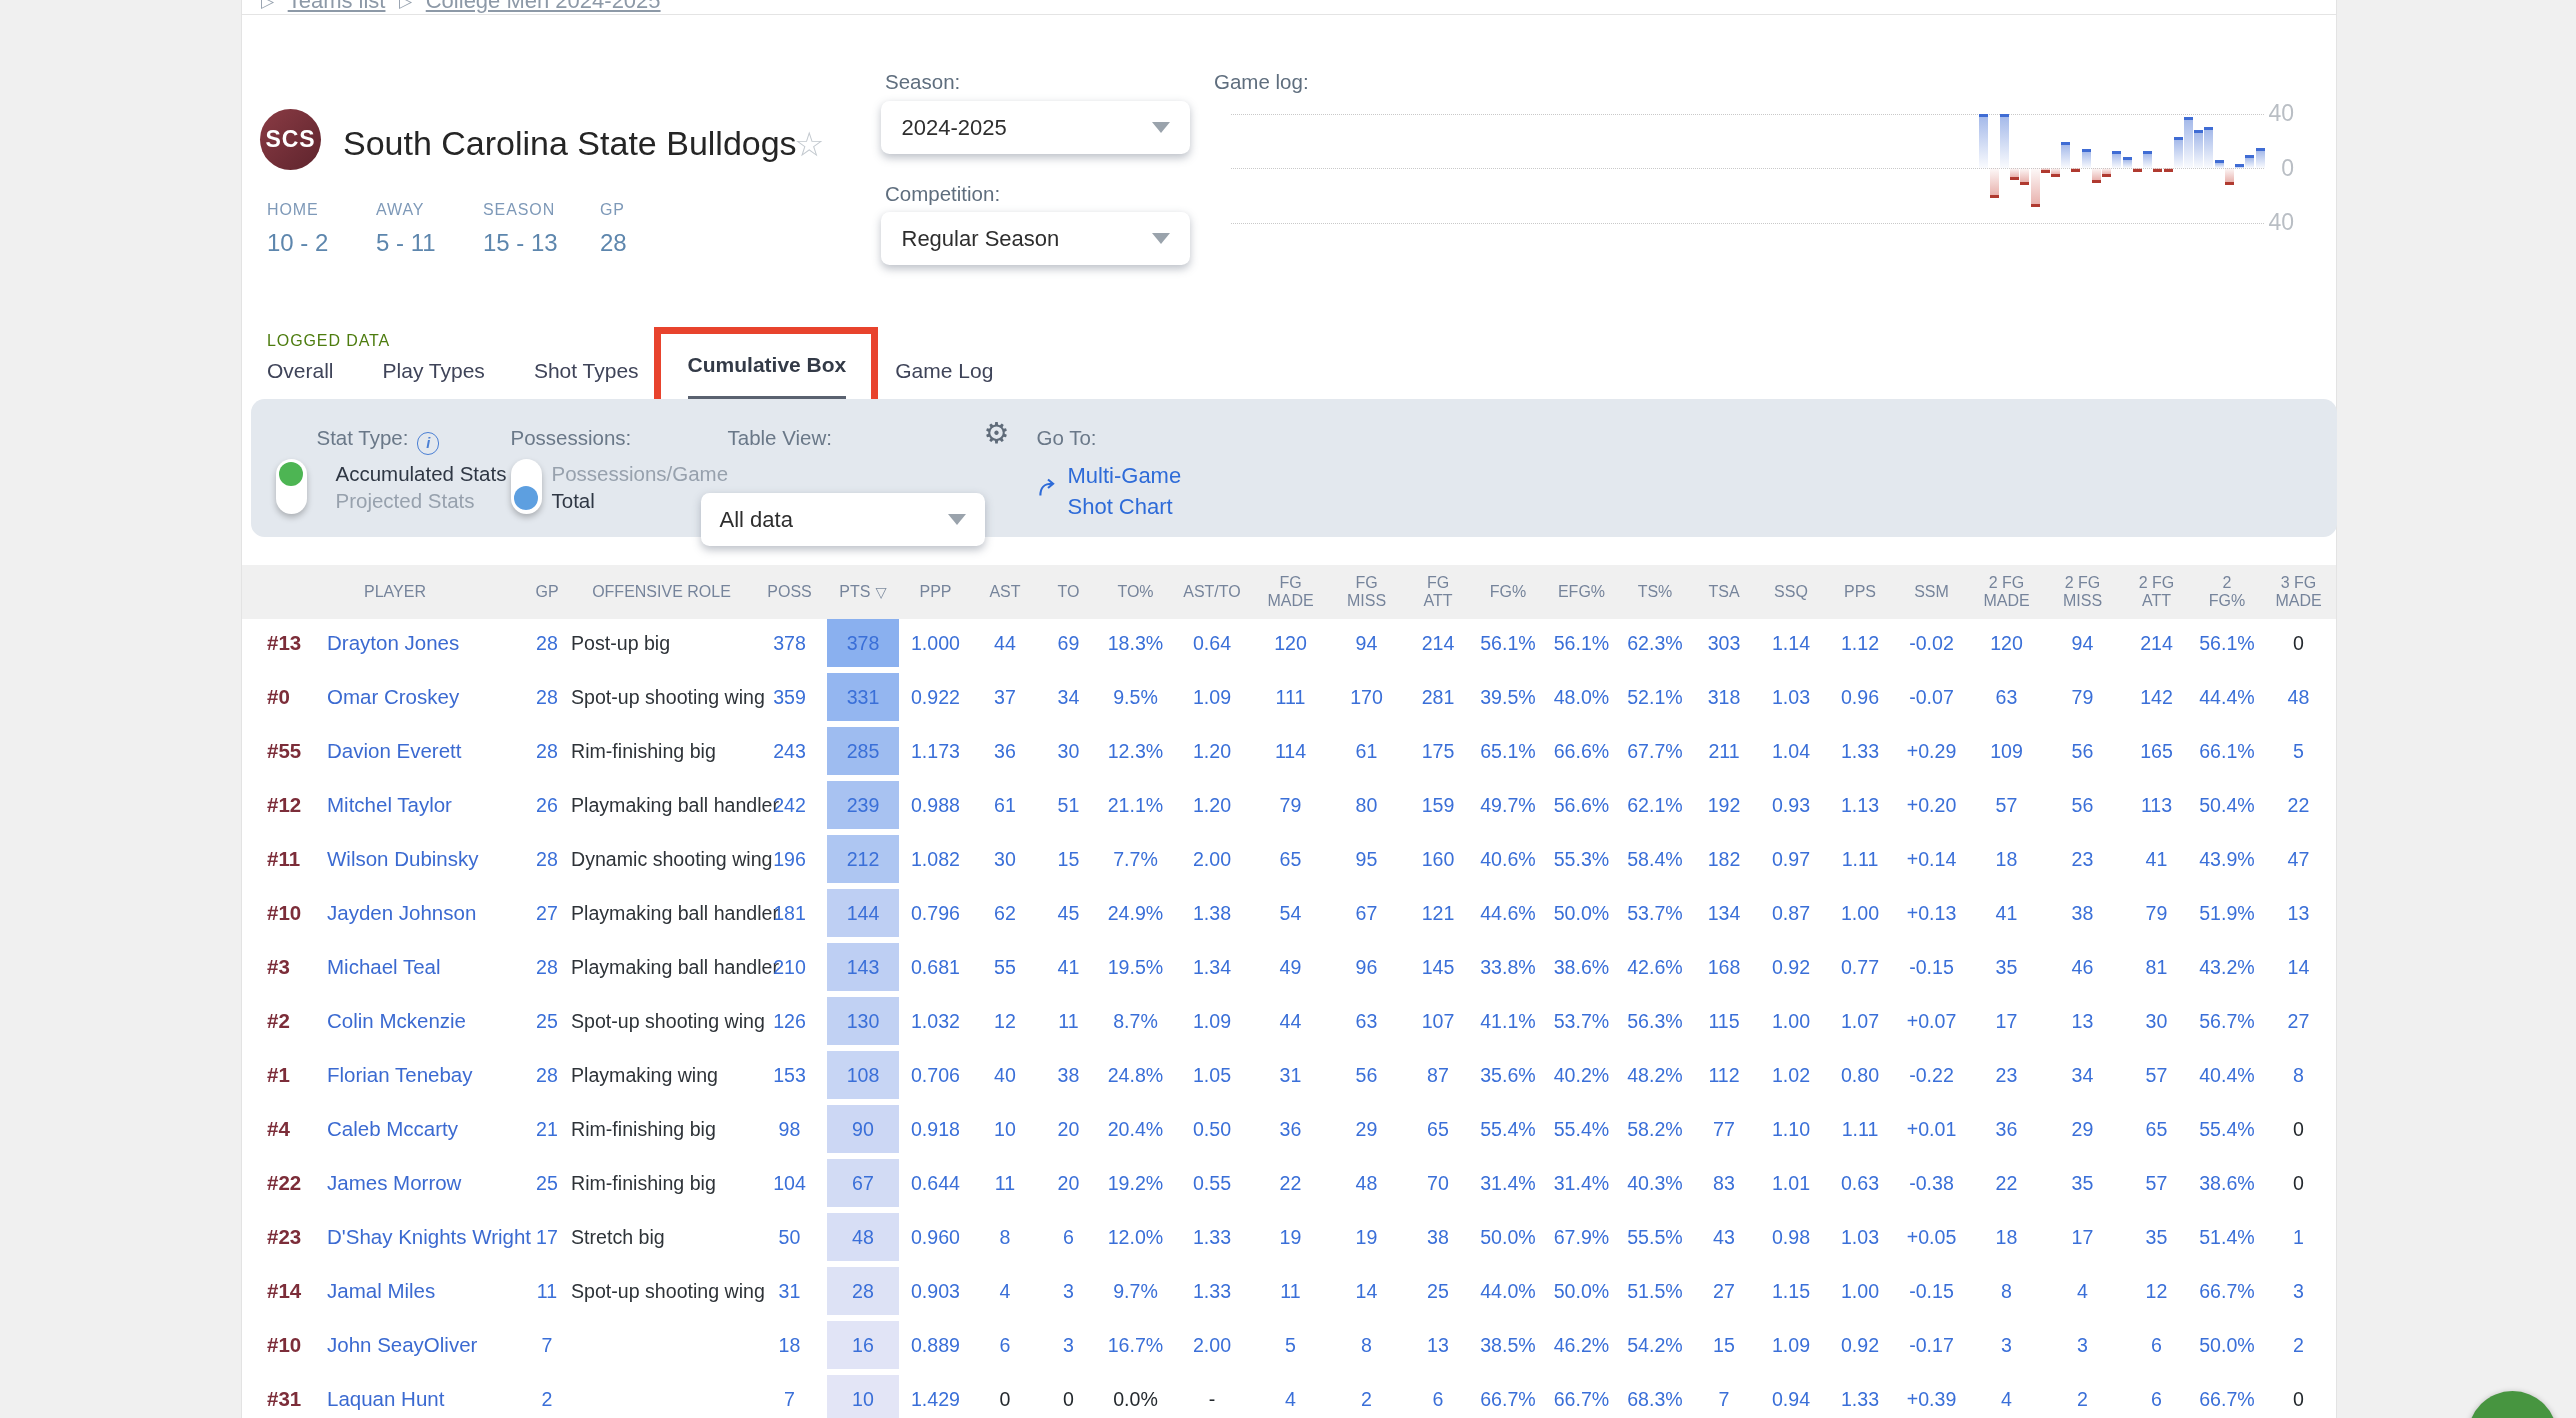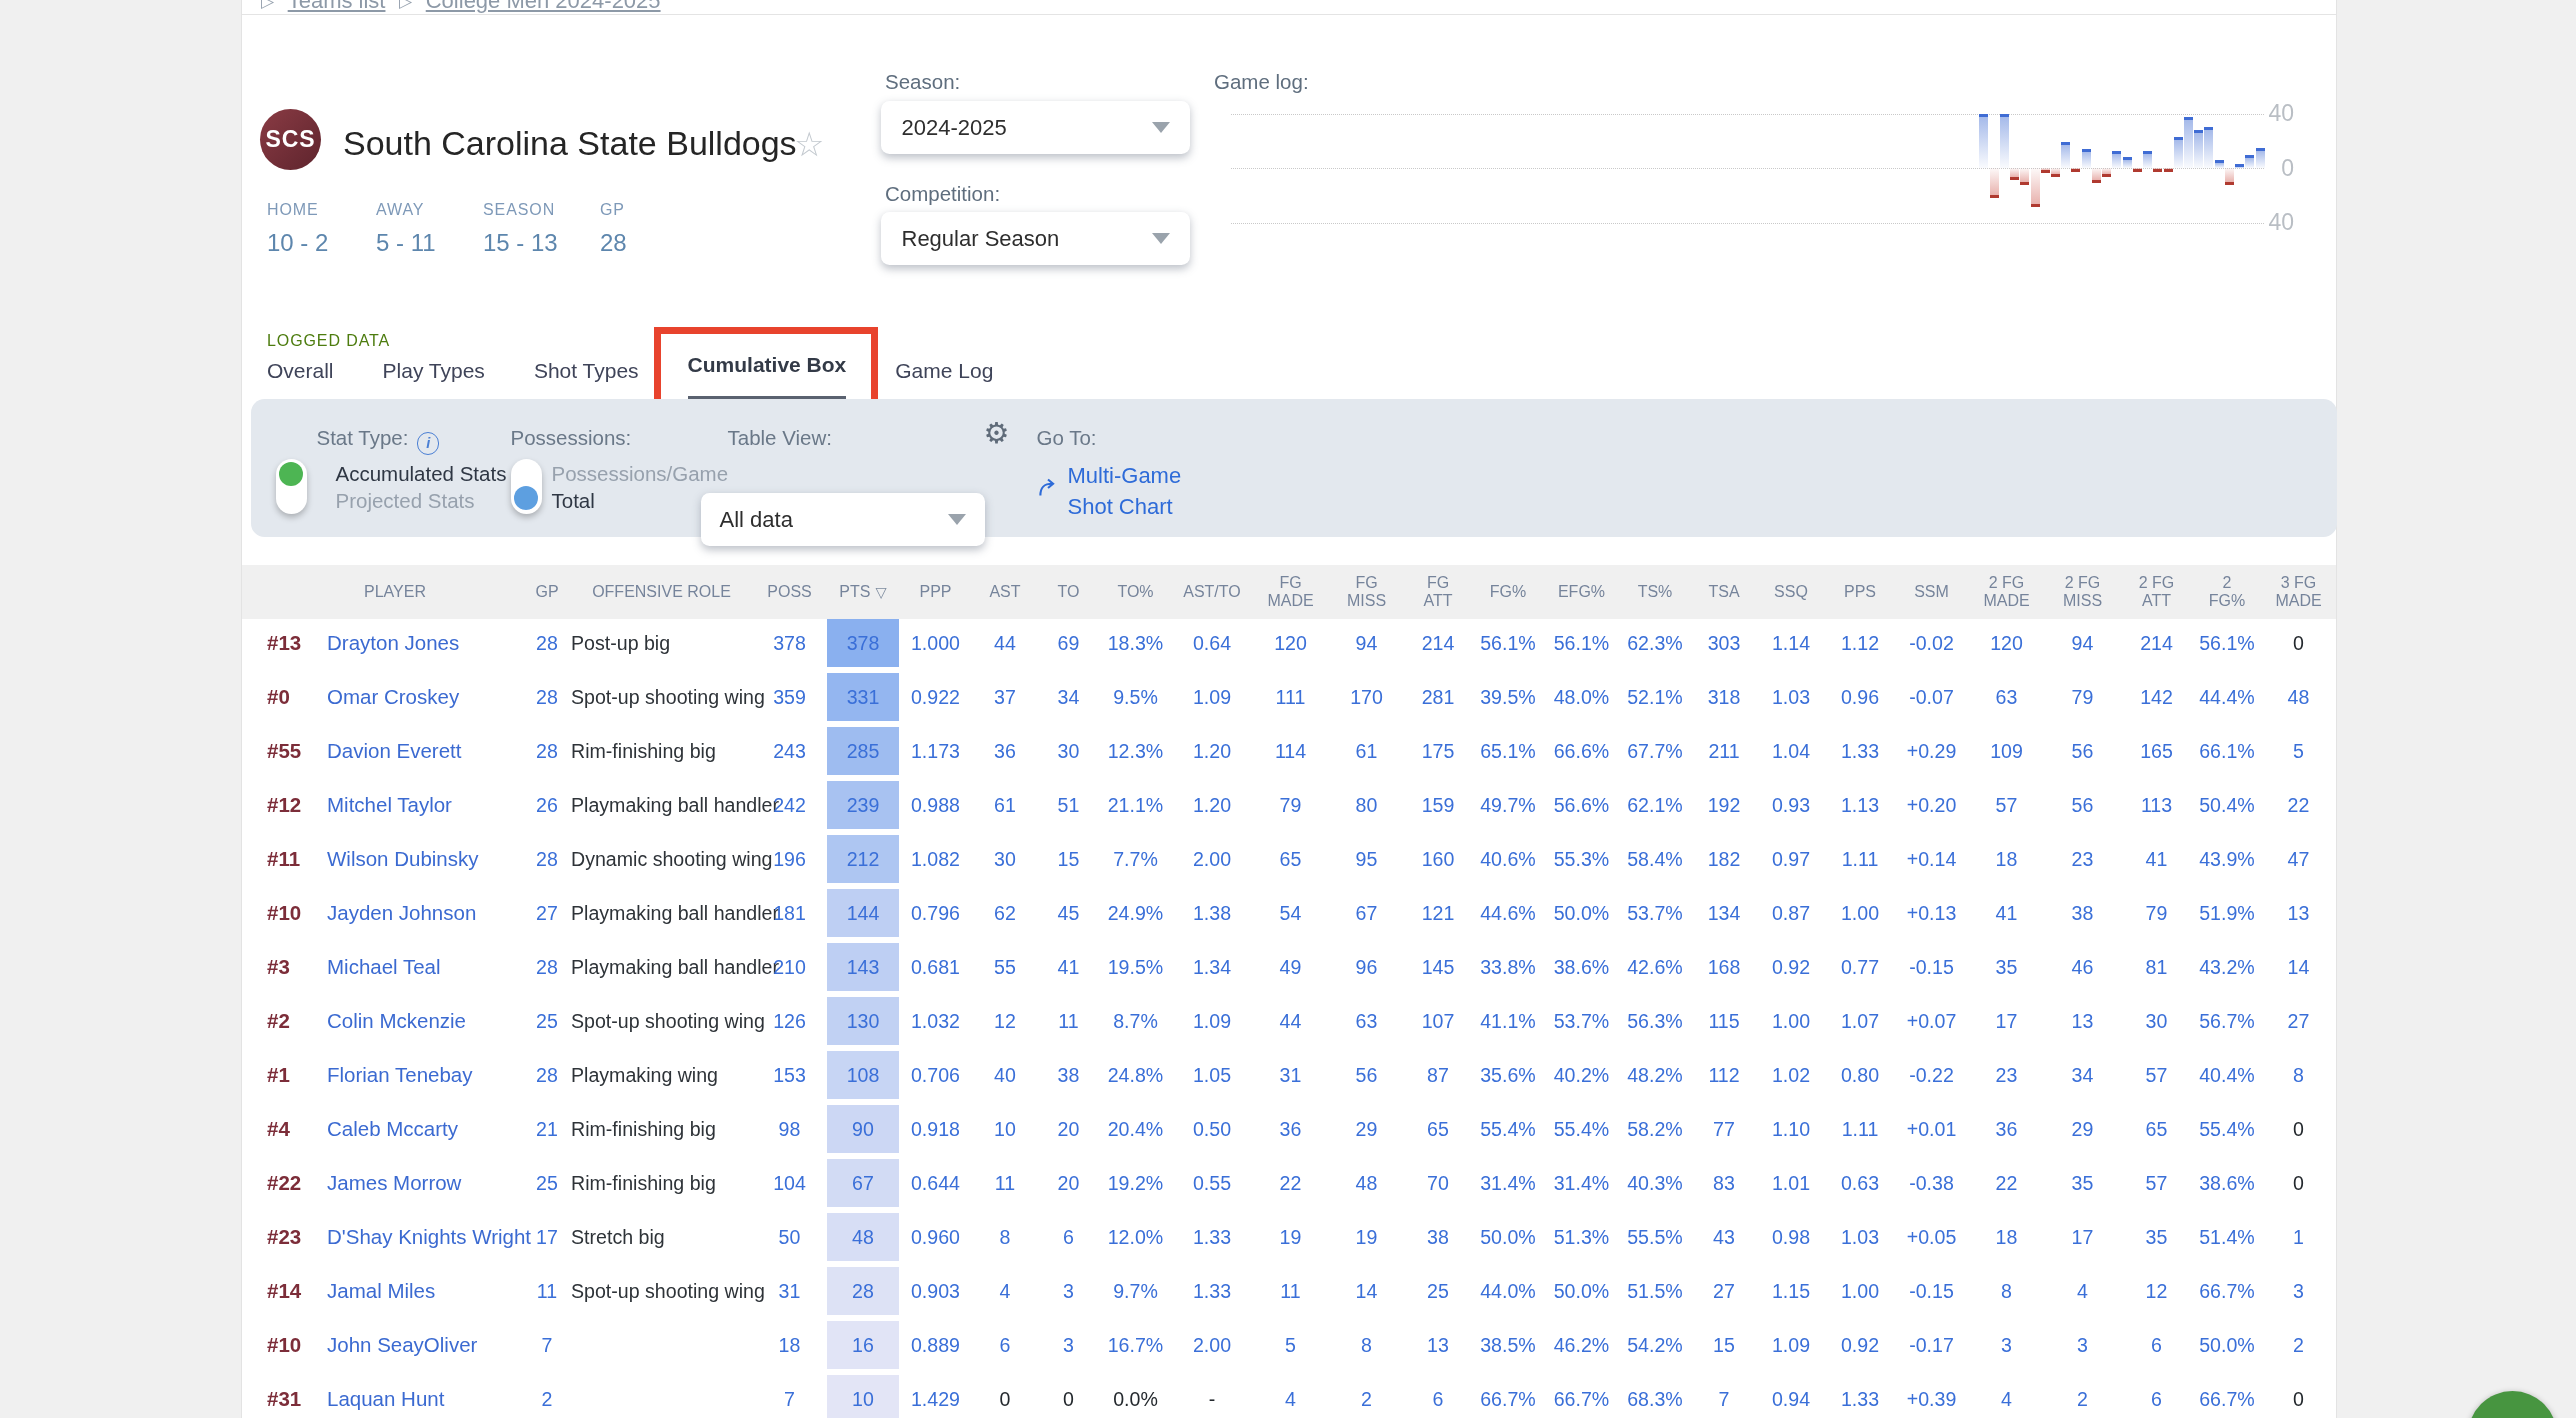--- a/index.html
+++ b/index.html
@@ -607,21 +607,21 @@
             </div>
             <div class="cell">0.960</div>
             <div class="cell">8</div>
             <div class="cell">6</div>
             <div class="cell">12.0%</div>
             <div class="cell">1.33</div>
             <div class="cell">19</div>
             <div class="cell">19</div>
             <div class="cell">38</div>
             <div class="cell">50.0%</div>
-            <div class="cell">51.3%</div>
+            <div class="cell">67.9%</div>
             <div class="cell">55.5%</div>
             <div class="cell">43</div>
             <div class="cell">0.98</div>
             <div class="cell">1.03</div>
             <div class="cell">+0.05</div>
             <div class="cell">18</div>
             <div class="cell">17</div>
             <div class="cell">35</div>
             <div class="cell">51.4%</div>
             <div class="cell">1</div>

